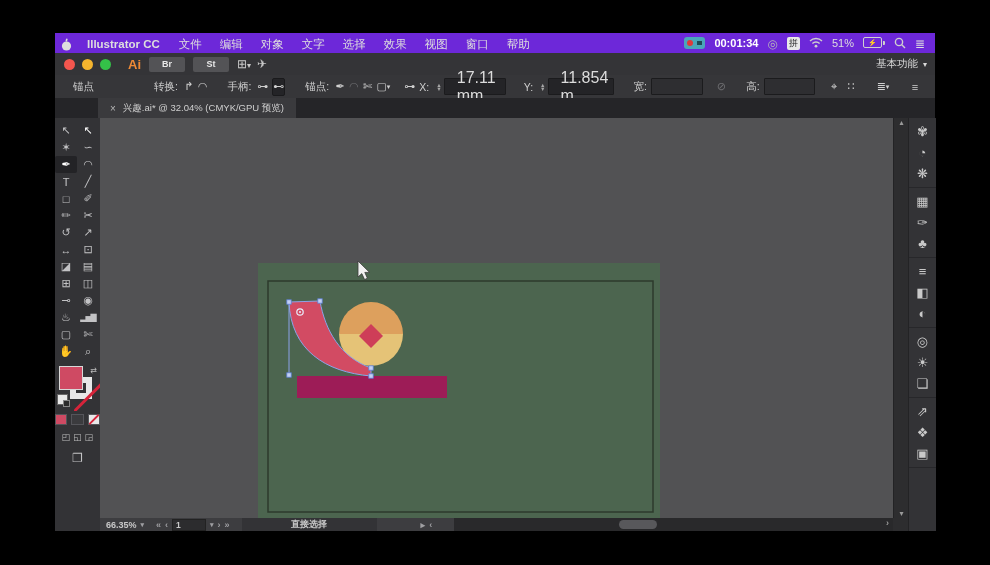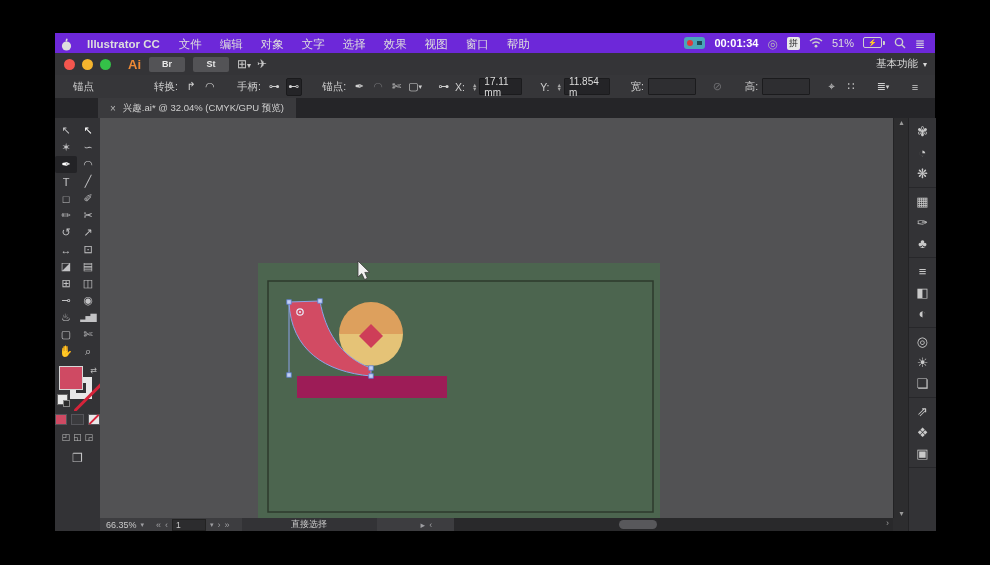--- a/index.html
+++ b/index.html
@@ -34,22 +34,22 @@
   .workspace-btn{font-size:10.5px;color:#d9d9d9;display:flex;gap:5px;align-items:center;}
   .search-box{width:165px;height:15px;background:#2a2a2c;border-bottom:1px solid #1a1a1c;display:flex;align-items:center;
               gap:5px;padding:0 6px;font-size:10.5px;color:#8e8e90;}
   
   #control-bar{left:55px;top:75px;width:880px;height:23px;background:#363639;border-bottom:1px solid #1e1e20;
                display:flex;align-items:center;font-size:10.5px;color:#cfcfcf;}
   .cb-label{margin:0 4px 0 18px;white-space:nowrap;}
   .cb-icon{width:16px;height:16px;display:flex;align-items:center;justify-content:center;color:#d0d0d0;font-size:11px;margin:0 2px;}
   .cb-icon.sel{background:#242427;border:1px solid #1a1a1c;border-radius:2px;}
   .cb-icon.dim{color:#6f6f72;}
-  .field{height:15px;background:#242427;border:1px solid #1b1b1d;border-radius:1px;font-size:10px;color:#dcdcdc;
-         display:flex;align-items:center;padding:0 4px;}
+  .field{height:15px;background:#242427;border:1px solid #1b1b1d;border-radius:1px;font-size:16px;color:#dcdcdc;
+         display:flex;align-items:center;padding:0 12px;}
   .field.disabled{background:#2e2e31;color:#5c5c5f;}
   .stepper{display:flex;flex-direction:column;font-size:5.5px;line-height:4px;color:#a8a8a8;margin:0 2px 0 3px;}
   #cb-right{margin-left:auto;display:flex;align-items:center;gap:12px;padding-right:10px;}
   
   #tab-bar{left:55px;top:98px;width:880px;height:20px;background:#252528;border-bottom:1px solid #1c1c1e;}
   .doc-tab{position:absolute;left:43px;top:0;height:20px;background:#3a3a3d;display:flex;align-items:center;
            gap:7px;padding:0 12px;font-size:9.5px;color:#cfcfcf;}
   .tab-close{color:#b6b6b6;font-size:10px;}
   
   #tool-panel{left:55px;top:118px;width:45px;height:413px;background:#333336;border-right:1px solid #232325;}
@@ -76,21 +76,21 @@
   #art-svg{position:absolute;left:0;top:0;}
   
   #v-scroll{left:893px;top:118px;width:15px;height:400px;background:#2d2d2f;border-left:1px solid #232325;
             display:flex;flex-direction:column;justify-content:space-between;align-items:center;font-size:8px;color:#9a9a9a;}
   
   #right-dock{left:908px;top:118px;width:27px;height:413px;background:#333336;border-left:1px solid #232325;}
   .dock-group{border-bottom:1px solid #27272a;padding:3px 0;}
   .dock-item{height:21px;display:flex;align-items:center;justify-content:center;font-size:13px;color:#c9c9c9;}
   
   #status-bar{left:100px;top:518px;width:793px;height:13px;background:#3d3d40;display:flex;align-items:center;
-              font-size:9px;color:#c9c9c9;}
+              font-size:9px;color:#c9c9c9;font-weight:bold;}
   #status-left{display:flex;align-items:center;gap:4px;padding-left:6px;width:354px;box-sizing:border-box;}
   .nav-ic{color:#9f9fa2;font-size:9px;}
   .ab-field{width:26px;height:10px;background:#2c2c2e;border:1px solid #222;font-size:8.5px;display:flex;align-items:center;padding:0 3px;}
   #tool-name-box{background:#333336;height:13px;display:flex;align-items:center;justify-content:center;width:135px;margin-left:8px;}
   #h-scroll{flex:1;height:13px;background:#29292b;position:relative;}
   #h-thumb{position:absolute;left:165px;top:2px;width:38px;height:9px;border-radius:5px;background:#58585b;}
   #h-arrow{position:absolute;right:4px;top:0;font-size:9px;color:#9a9a9a;}
   #scroll-corner{position:absolute;right:-15px;top:0;width:15px;height:13px;background:#2d2d2f;}
 </style>
 </head>

